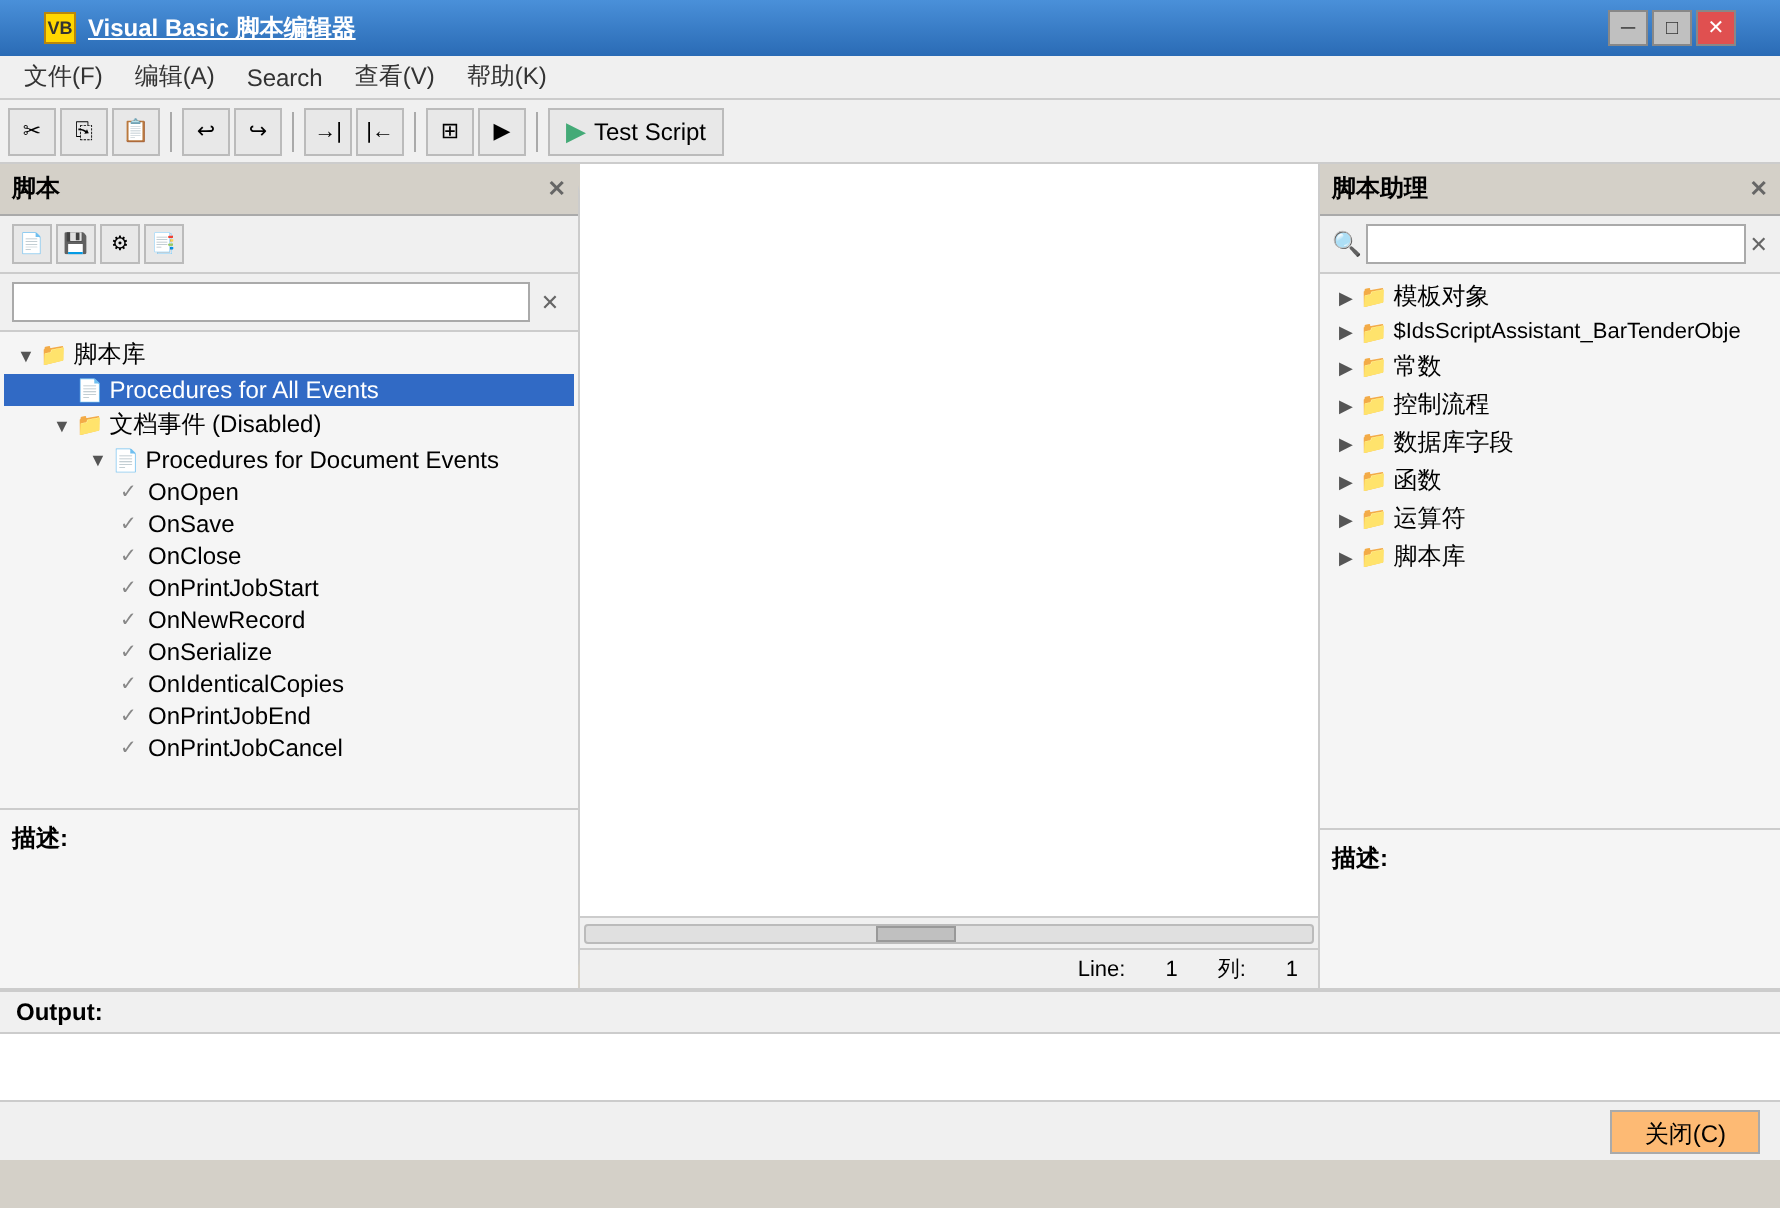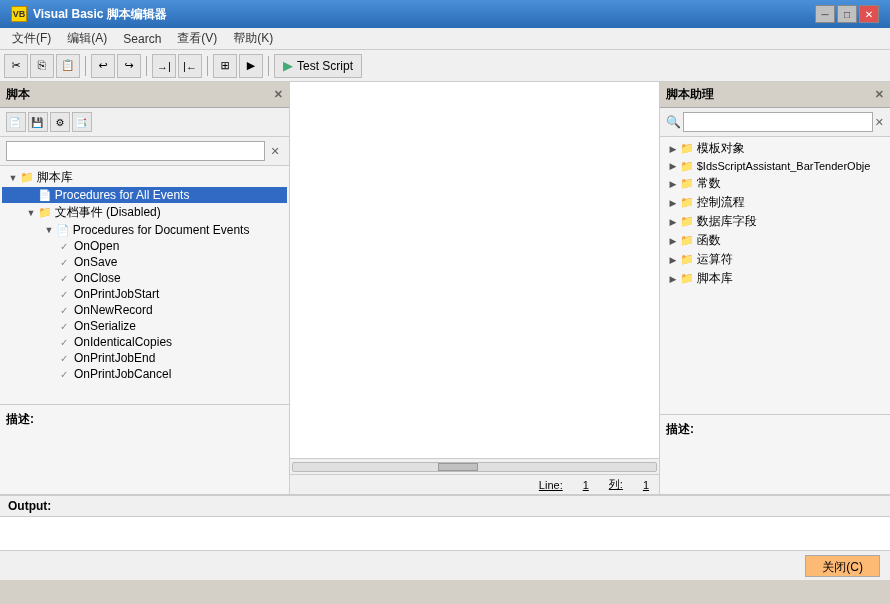--- a/index.html
+++ b/index.html
@@ -13,21 +13,21 @@
       position: relative;
     }
 
     
     .title-bar {
       background: linear-gradient(to bottom, #4a90d9 0%, #2a6bb5 100%);
       height: 28px;
       display: flex;
       align-items: center;
       justify-content: space-between;
-      padding: 0 11px;
+      padding: 0 22px;
       color: white;
       gap: 20px;
     }
     .title-bar-left {
       display: flex;
       align-items: center;
       gap: 6px;
     }
     .title-bar-icon {
       width: 16px;
@@ -37,20 +37,21 @@
       display: flex;
       align-items: center;
       justify-content: center;
       font-size: 9px;
       color: #333;
       font-weight: bold;
     }
     .title-text {
       font-size: 12px;
       font-weight: bold;
+      text-decoration: underline;
     }
     .title-buttons {
       display: flex;
       gap: 2px;
     }
     .title-btn {
       width: 20px;
       height: 18px;
       background: #c0c0c0;
       border: 1px solid #888;
@@ -257,21 +258,20 @@
     }
 
     
     .center-panel {
       flex: 1;
       background: white;
       display: flex;
       flex-direction: column;
       border-right: 1px solid #ccc;
       position: relative;
-      text-decoration: underline;
     }
     .editor-area {
       flex: 1;
       background: white;
       padding: 4px;
     }
 
     
     .hscroll-bar {
       height: 16px;

